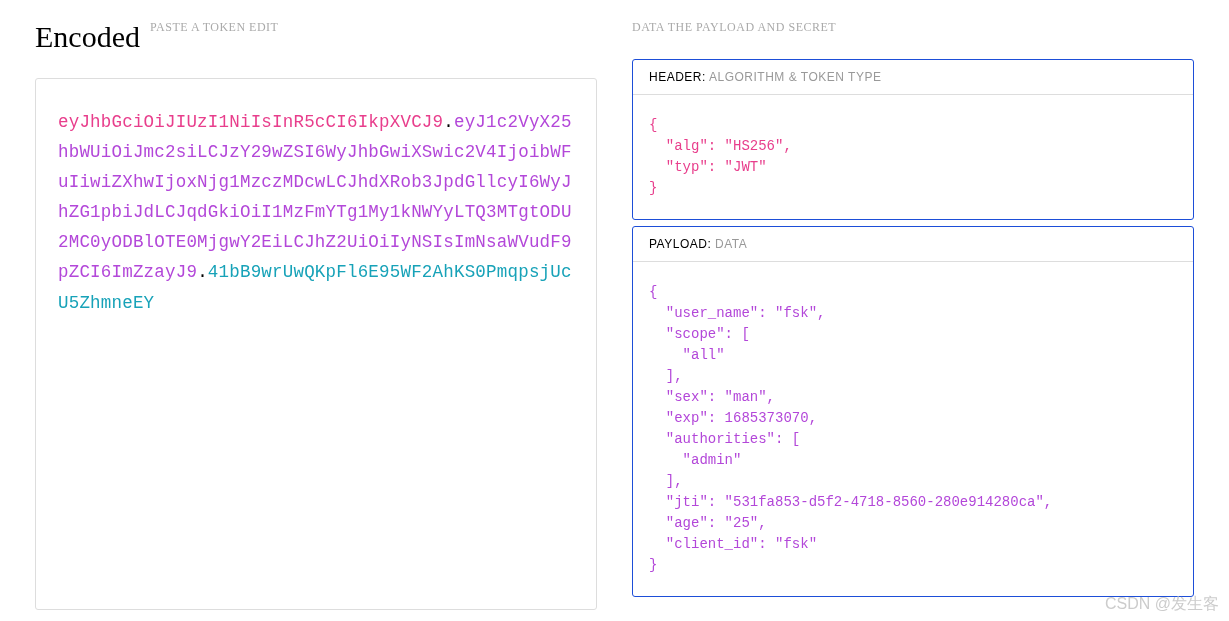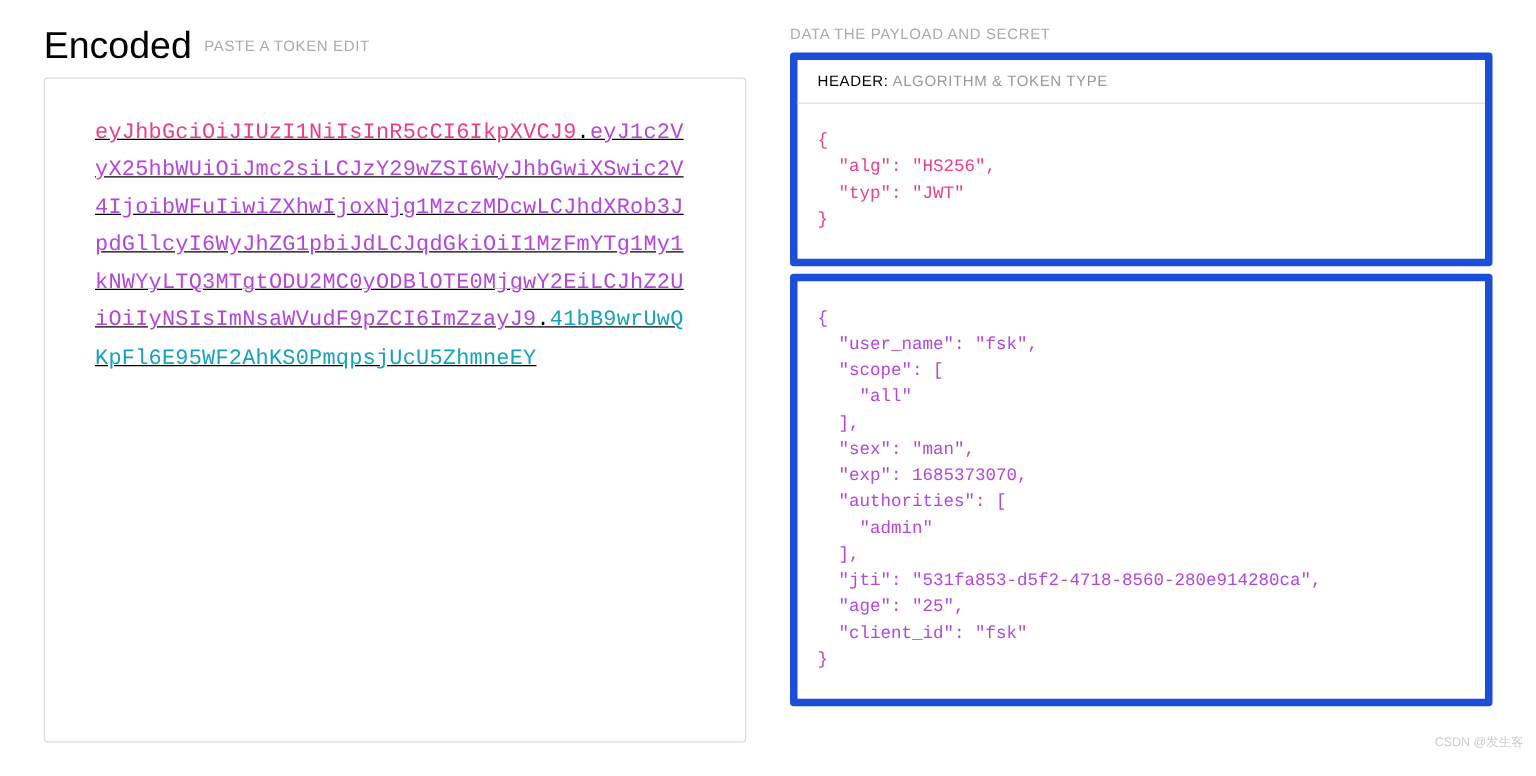--- a/index.html
+++ b/index.html
@@ -18,56 +18,56 @@
     .container {
       display: flex;
       gap: 35px;
     }
     .col {
       flex: 1;
       min-width: 0;
     }
     .hdr {
       display: flex;
-      align-items: center;
+      align-items: flex-start;
       gap: 10px;
-      margin-bottom: 8px;
+      margin-bottom: 24px;
+      font-family: Liberation Serif, serif;
     }
     .hdr-title {
       font-size: 30px;
       font-weight: 400;
       color: #000;
     }
     .hdr-sub {
       font-size: 12px;
       color: #aaa;
       letter-spacing: 0.5px;
     }
     .box {
       border: 1px solid #ddd;
       border-radius: 3px;
     }
     .encoded-box {
-      padding: 28px 40px;
+      padding: 28px 22px;
       min-height: 532px;
-      text-decoration: underline;
     }
     .token {
       font-family: "SFMono-Regular", Consolas, "Liberation Mono", Menlo, monospace;
       font-size: 17.5px;
       line-height: 1.72;
       word-break: break-all;
       letter-spacing: 0.2px;
     }
     .tok-header { color: #e83e8c; }
     .tok-payload { color: #b347d9; }
     .tok-sig { color: #17a2b8; }
     .tok-dot { color: #000; }
     .section {
-      border: 6px solid #1d4ed8;
+      border: 1px solid #1d4ed8;
       border-radius: 3px;
       margin-bottom: 6px;
     }
     .section-head {
       border-bottom: 1px solid #ddd;
       padding: 10px 16px;
       font-size: 12px;
       letter-spacing: 0.5px;
     }
     .section-head-label {
@@ -85,22 +85,22 @@
       line-height: 1.5;
       color: #17a2b8;
       white-space: pre;
       overflow-x: auto;
     }
     .section-body.hdr-json { color: #e83e8c; }
     .section-body.payload-json { color: #b347d9; }
     .watermark {
       position: fixed;
       right: 10px;
-      bottom: 20px;
-      font-size: 10px;
+      bottom: 6px;
+      font-size: 16px;
       color: #ccc;
     }
   </style>
 </head>
 <body>
 
 <div class="container">
   <div class="col">
     <div class="hdr">
       <span class="hdr-title">Encoded</span>
@@ -121,20 +121,24 @@
         <span class="section-head-label">HEADER:</span>
         <span class="section-head-sub">ALGORITHM &amp; TOKEN TYPE</span>
       </div>
       <div class="section-body hdr-json">{
   "alg": "HS256",
   "typ": "JWT"
 }</div>
     </div>
 
     <div class="section">
+      <div class="section-head">
+        <span class="section-head-label">PAYLOAD:</span>
+        <span class="section-head-sub">DATA</span>
+      </div>
       <div class="section-body payload-json">{
   "user_name": "fsk",
   "scope": [
     "all"
   ],
   "sex": "man",
   "exp": 1685373070,
   "authorities": [
     "admin"
   ],

